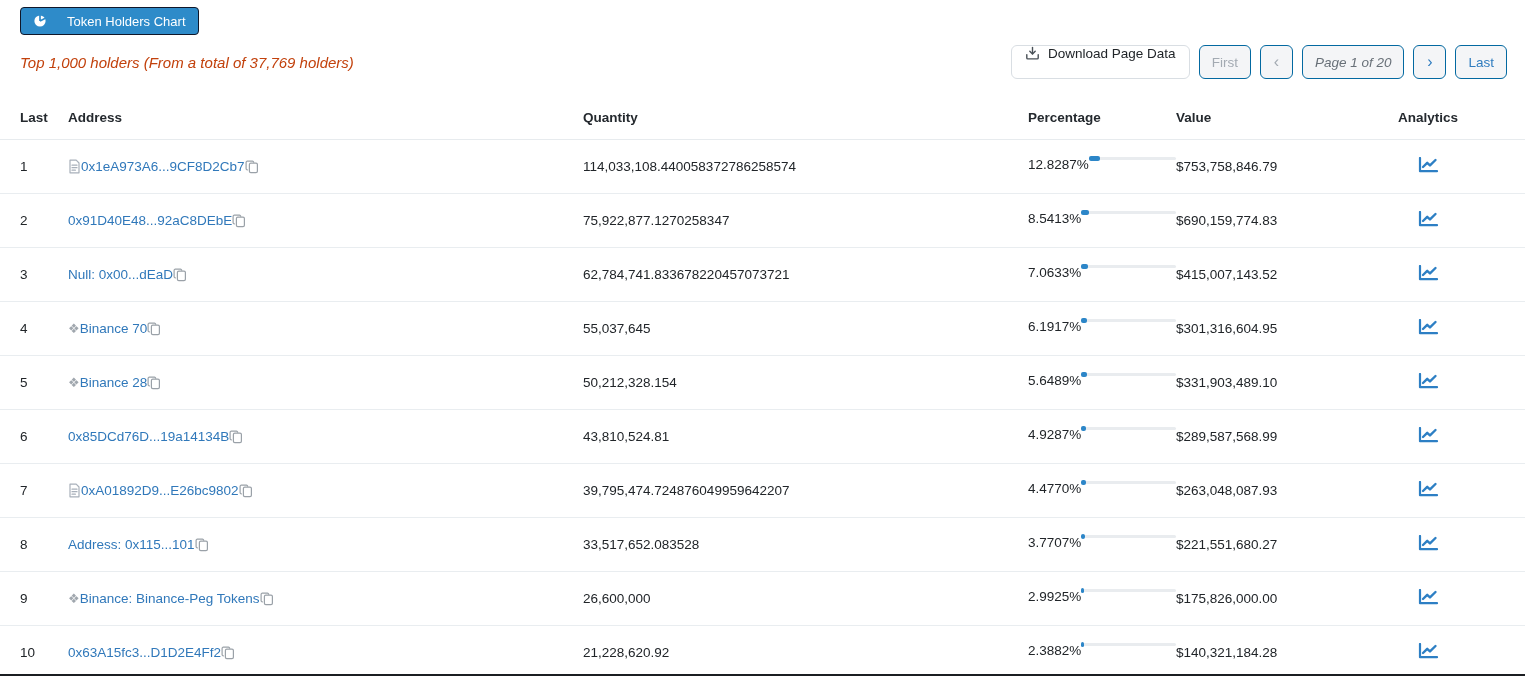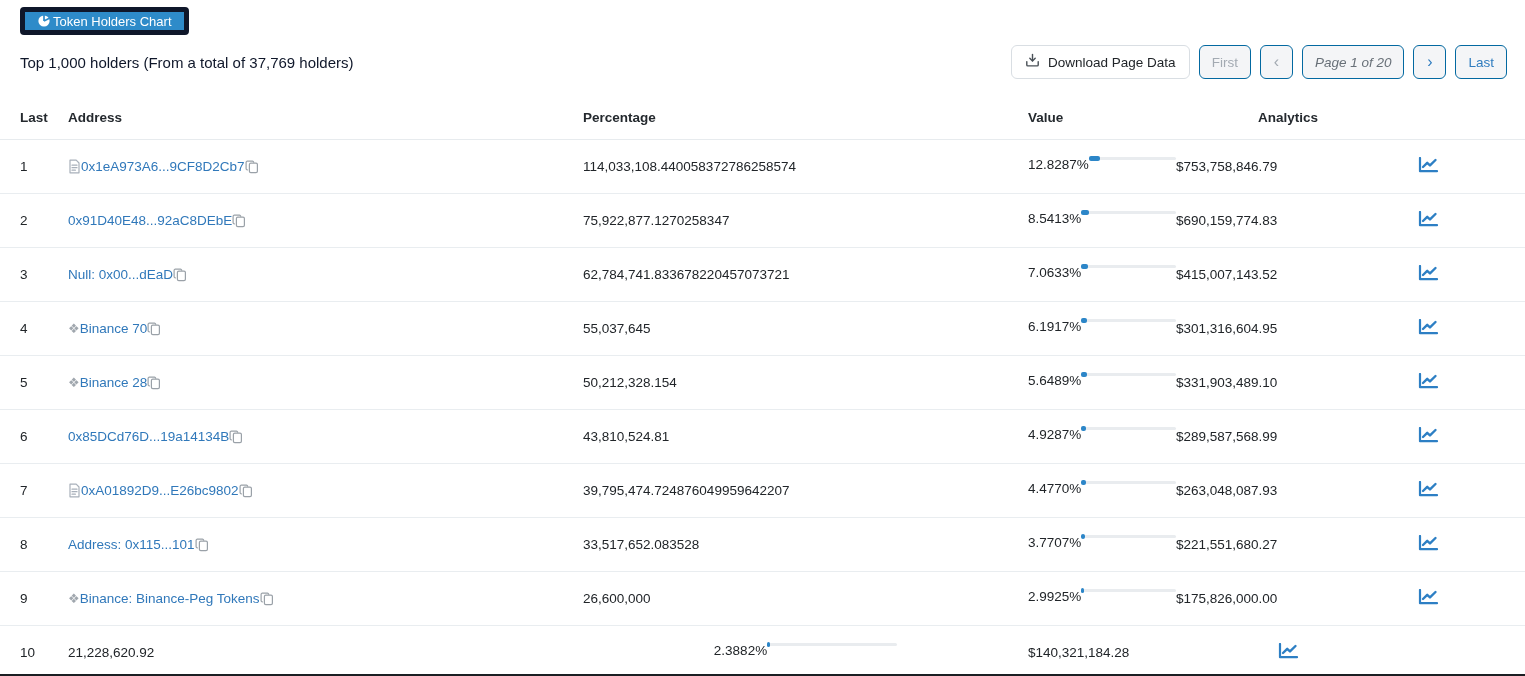--- a/index.html
+++ b/index.html
@@ -6,37 +6,37 @@
   html,body { margin:0; padding:0; }
   body {
     width:1525px; height:676px; overflow:hidden; background:#fff;
     font-family:"Liberation Sans", sans-serif; color:#212529; position:relative;
   }
   .page { width:100%; height:100%; position:relative; }
 
   
   .btn-chart {
     position:absolute; left:20px; top:7px; height:28px;
-    background:#2e8bc9; border:5px solid #0f172a; border-radius:4px;
+    background:#2e8bc9; border:1px solid #0f172a; border-radius:4px;
     color:#fff; font-size:13px; display:inline-flex; align-items:center;
-    gap:2px; padding:0 12px; cursor:pointer;
+    gap:20px; padding:0 12px; cursor:pointer;
   }
   .btn-chart svg { display:block; }
 
   
   .subrow {
     position:absolute; left:0; right:0; top:44px; height:36px;
     display:flex; align-items:center; justify-content:space-between;
     padding:0 18px 0 20px;
   }
-  .subtitle { font-size:15px; color:#0f172a; }
+  .subtitle { font-size:15px; color:#c2410c;font-style:italic; }
   .controls { display:flex; align-items:center; gap:9px; }
   .btn-download {
     height:34px; background:#fff; border:1px solid #d9dee3; border-radius:6px;
-    display:inline-flex; align-items:center; gap:8px; padding:0 13px;
+    display:inline-flex; gap:8px; padding:0 13px;
     font-size:13.5px; color:#212529; cursor:pointer;
   }
   .pill {
     height:34px; background:#f4f5f7; border:1px solid #0369a1; border-radius:6px;
     display:inline-flex; align-items:center; justify-content:center;
     padding:0 12px; font-size:13.5px; cursor:pointer;
   }
   .pill.disabled { color:#a3aab2; cursor:default; }
   .pill.info { color:#687078; cursor:default;font-style:italic; }
   .pill.active { color:#2f7cbf; }
@@ -107,20 +107,21 @@
           <span>›</span>
         </div>
       <div class="pill active">Last</div>
     </div>
   </div>
 
   <div class="table">
     <div class="trow thead">
       <div>Last</div>
       <div>Address</div>
+      <div>Quantity</div>
       <div>Percentage</div>
       <div>Value</div>
       <div class="c-analytics">Analytics</div>
     </div>
     <div class="tbody">
     <div class="trow">
       <div>1</div>
       <div class="c-addr">
         <span class="icon-doc">
           <svg width="13" height="15" viewBox="0 0 13 15" fill="none" stroke="#a8b0ba" stroke-width="1.2" stroke-linecap="round" stroke-linejoin="round">
@@ -399,20 +400,30 @@
           <svg width="21" height="17" viewBox="0 0 21 17" fill="none">
             <path d="M2 1 v13.2 h17" stroke="#2d7fc4" stroke-width="2.2" stroke-linecap="round" stroke-linejoin="round"></path>
             <path d="M5 10 L9.2 5.8 L12 8.4 L17.5 3" stroke="#2d7fc4" stroke-width="2.4" stroke-linecap="round" stroke-linejoin="round"></path>
           </svg>
         </span>
       </div>
     </div>
 
     <div class="trow">
       <div>10</div>
+      <div class="c-addr">
+
+        <span class="addr-link">0x63A15fc3...D1D2E4Ff2</span>
+        <span class="icon-copy">
+          <svg width="14" height="14" viewBox="0 0 14 14" fill="none" stroke="#9aa1a8" stroke-width="1.2" stroke-linejoin="round">
+            <rect x="4.4" y="3.2" width="8" height="9.4" rx="1.4"></rect>
+            <path d="M2.8 9.8 H2.3 a1.2 1.2 0 0 1 -1.2 -1.2 V2.4 a1.2 1.2 0 0 1 1.2 -1.2 h5.2 a1.2 1.2 0 0 1 1.2 1.2 v0.4"></path>
+          </svg>
+        </span>
+      </div>
       <div>21,228,620.92</div>
       <div class="c-pct">
         <span class="pct-text">2.3882%</span>
         <span class="pct-track">
           <span class="pct-fill" style="width: 2.3882%;"></span>
         </span>
       </div>
       <div>$140,321,184.28</div>
       <div class="c-analytics">
         <span class="analytics-btn">

